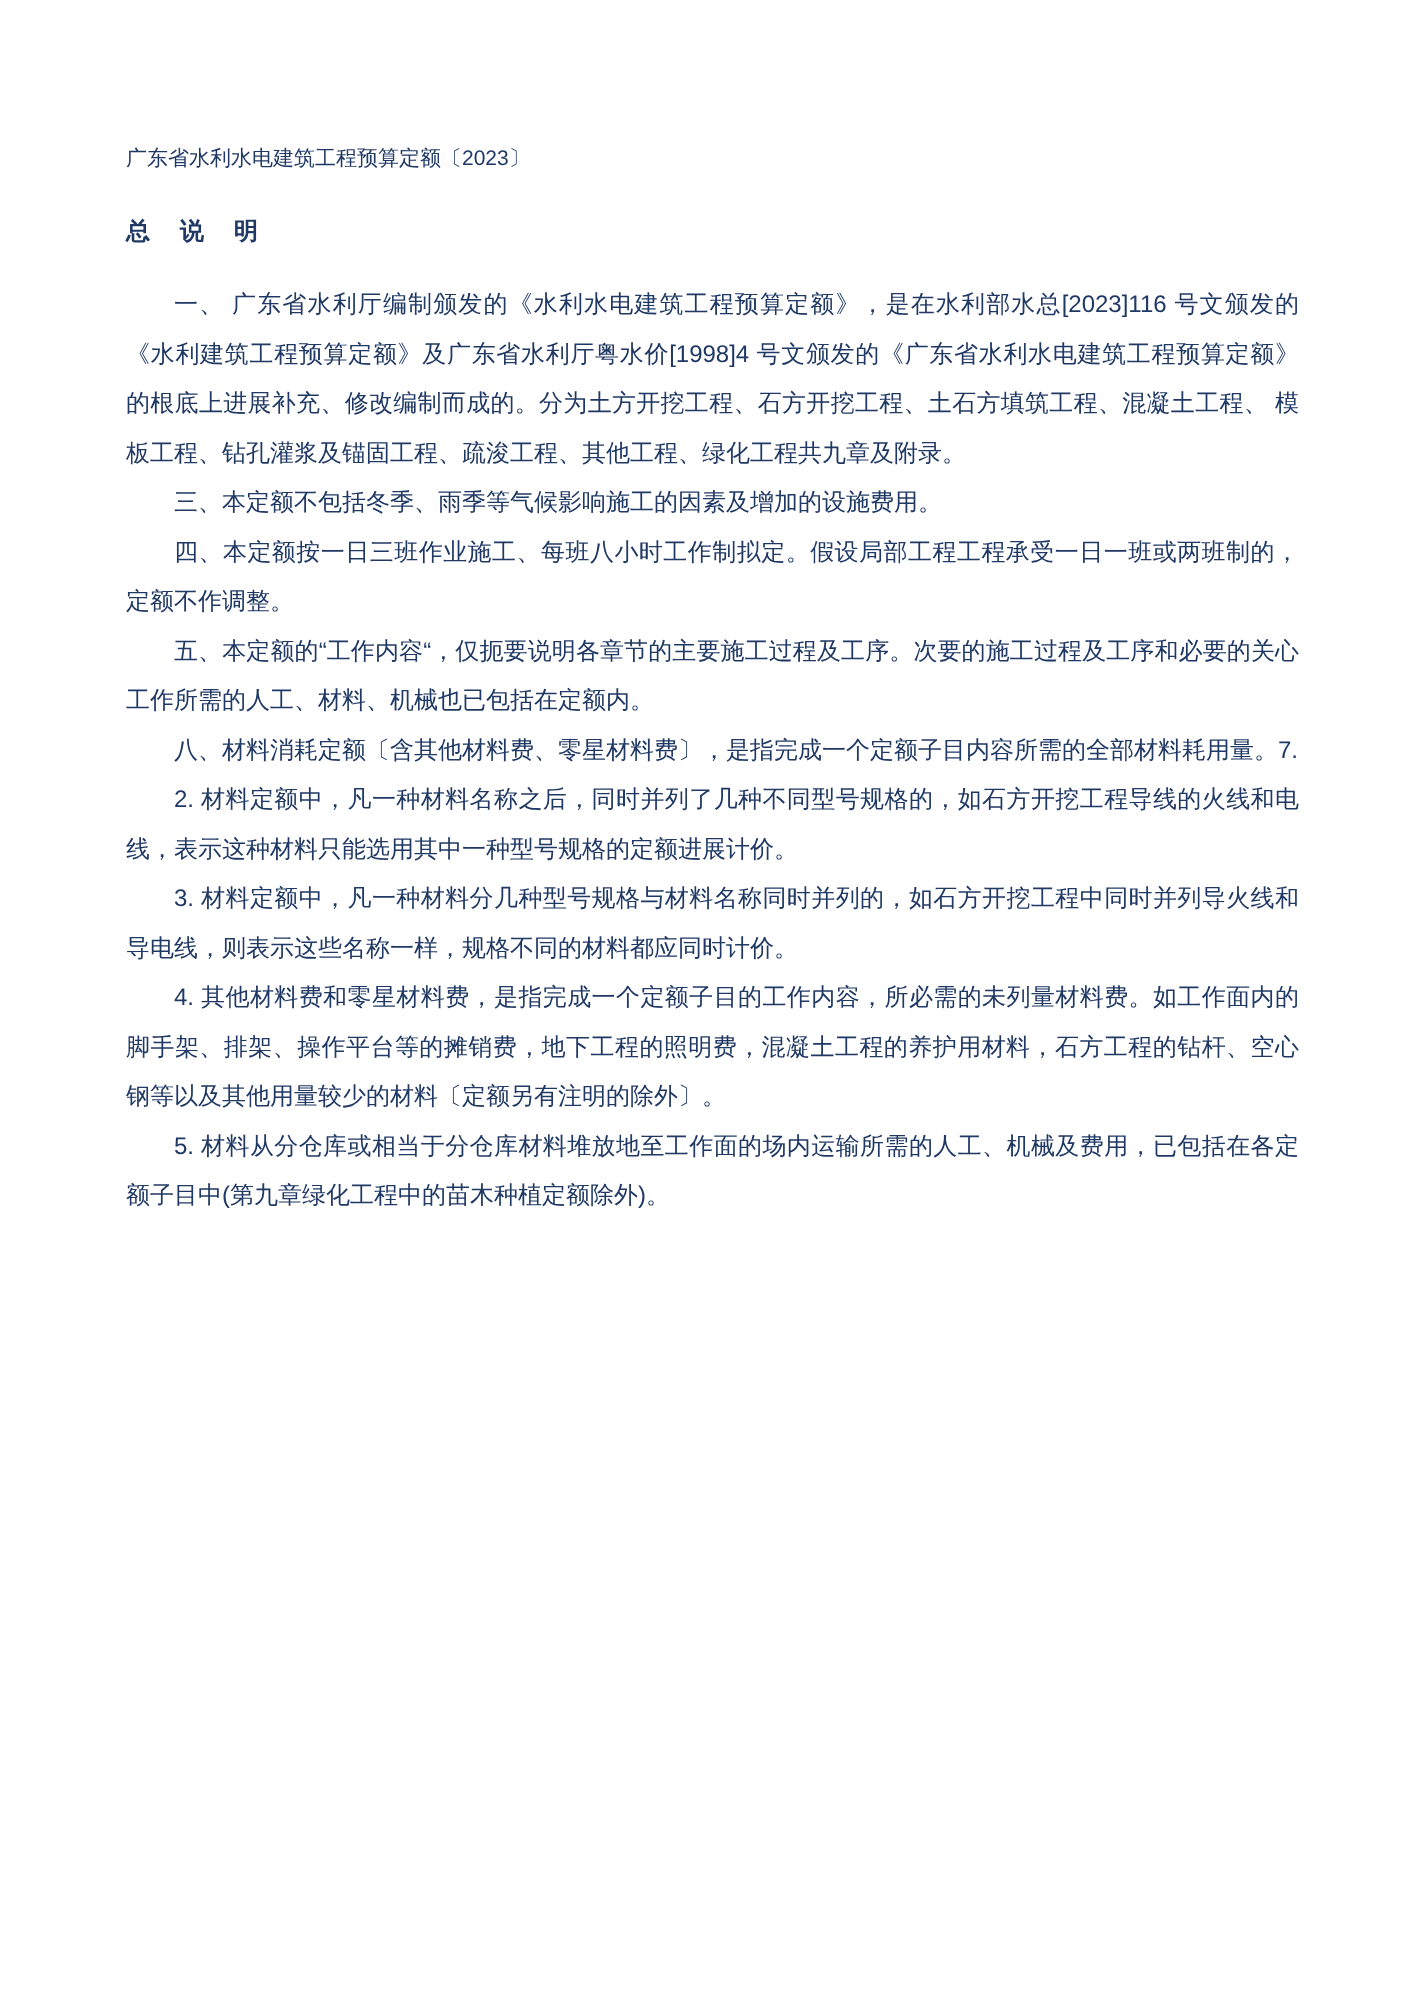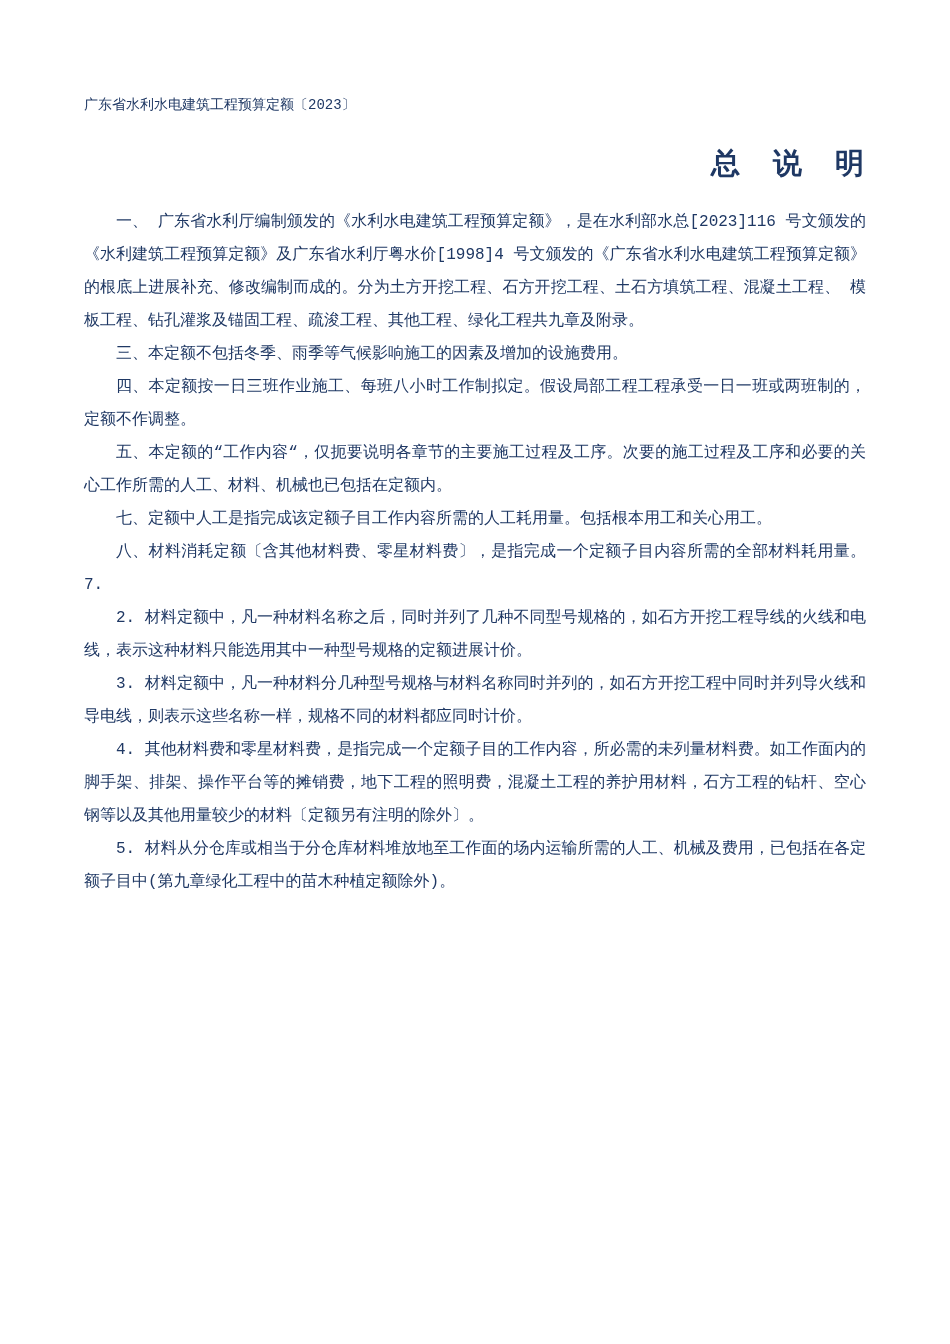--- a/index.html
+++ b/index.html
@@ -9,32 +9,32 @@
     background: #ffffff;
   }
   .page {
     position: relative;
     width: 950px;
     height: 1344px;
     margin: 0 auto;
     background: #ffffff;
     padding: 96px 84px 60px 84px;
     color: #1F3864;
-    font-family: Liberation Mono, monospace;
+    font-family: Liberation Sans, sans-serif;
   }
   .doc-header {
     font-size: 14px;
     line-height: 1.4;
     margin-bottom: 28px;
     text-align: left;
   }
   .doc-title {
-    font-size: 29px;
+    font-size: 16px;
     font-weight: bold;
-    text-align: right;
+    text-align: left;
     margin: 0 0 22px 0;
     letter-spacing: 2px;
   }
   .doc-body p {
     margin: 0;
     font-size: 16px;
     line-height: 33px;
     text-align: justify;
     text-indent: 2em;
     word-break: break-all;
@@ -46,20 +46,19 @@
 <div class="page">
   <div class="doc-header">广东省水利水电建筑工程预算定额〔2023〕</div>
 
   <h1 class="doc-title">总　说　明</h1>
 
   <div class="doc-body">
     <p>一、 广东省水利厅编制颁发的《水利水电建筑工程预算定额》，是在水利部水总[2023]116 号文颁发的《水利建筑工程预算定额》及广东省水利厅粤水价[1998]4 号文颁发的《广东省水利水电建筑工程预算定额》 的根底上进展补充、修改编制而成的。分为土方开挖工程、石方开挖工程、土石方填筑工程、混凝土工程、 模板工程、钻孔灌浆及锚固工程、疏浚工程、其他工程、绿化工程共九章及附录。</p>
     <p>三、本定额不包括冬季、雨季等气候影响施工的因素及增加的设施费用。</p>
     <p>四、本定额按一日三班作业施工、每班八小时工作制拟定。假设局部工程工程承受一日一班或两班制的，定额不作调整。</p>
     <p>五、本定额的“工作内容“，仅扼要说明各章节的主要施工过程及工序。次要的施工过程及工序和必要的关心工作所需的人工、材料、机械也已包括在定额内。</p>
-    <p>七、定额中人工是指完成该定额子目工作内容所需的人工耗用量。包括根本用工和关心用工。</p>
     <p>八、材料消耗定额〔含其他材料费、零星材料费〕，是指完成一个定额子目内容所需的全部材料耗用量。7.</p>
     <p>2. 材料定额中，凡一种材料名称之后，同时并列了几种不同型号规格的，如石方开挖工程导线的火线和电线，表示这种材料只能选用其中一种型号规格的定额进展计价。</p>
     <p>3. 材料定额中，凡一种材料分几种型号规格与材料名称同时并列的，如石方开挖工程中同时并列导火线和导电线，则表示这些名称一样，规格不同的材料都应同时计价。</p>
     <p>4. 其他材料费和零星材料费，是指完成一个定额子目的工作内容，所必需的未列量材料费。如工作面内的脚手架、排架、操作平台等的摊销费，地下工程的照明费，混凝土工程的养护用材料，石方工程的钻杆、空心钢等以及其他用量较少的材料〔定额另有注明的除外〕。</p>
     <p>5. 材料从分仓库或相当于分仓库材料堆放地至工作面的场内运输所需的人工、机械及费用，已包括在各定额子目中(第九章绿化工程中的苗木种植定额除外)。</p>
   </div>
 </div>
 
 </body></html>

